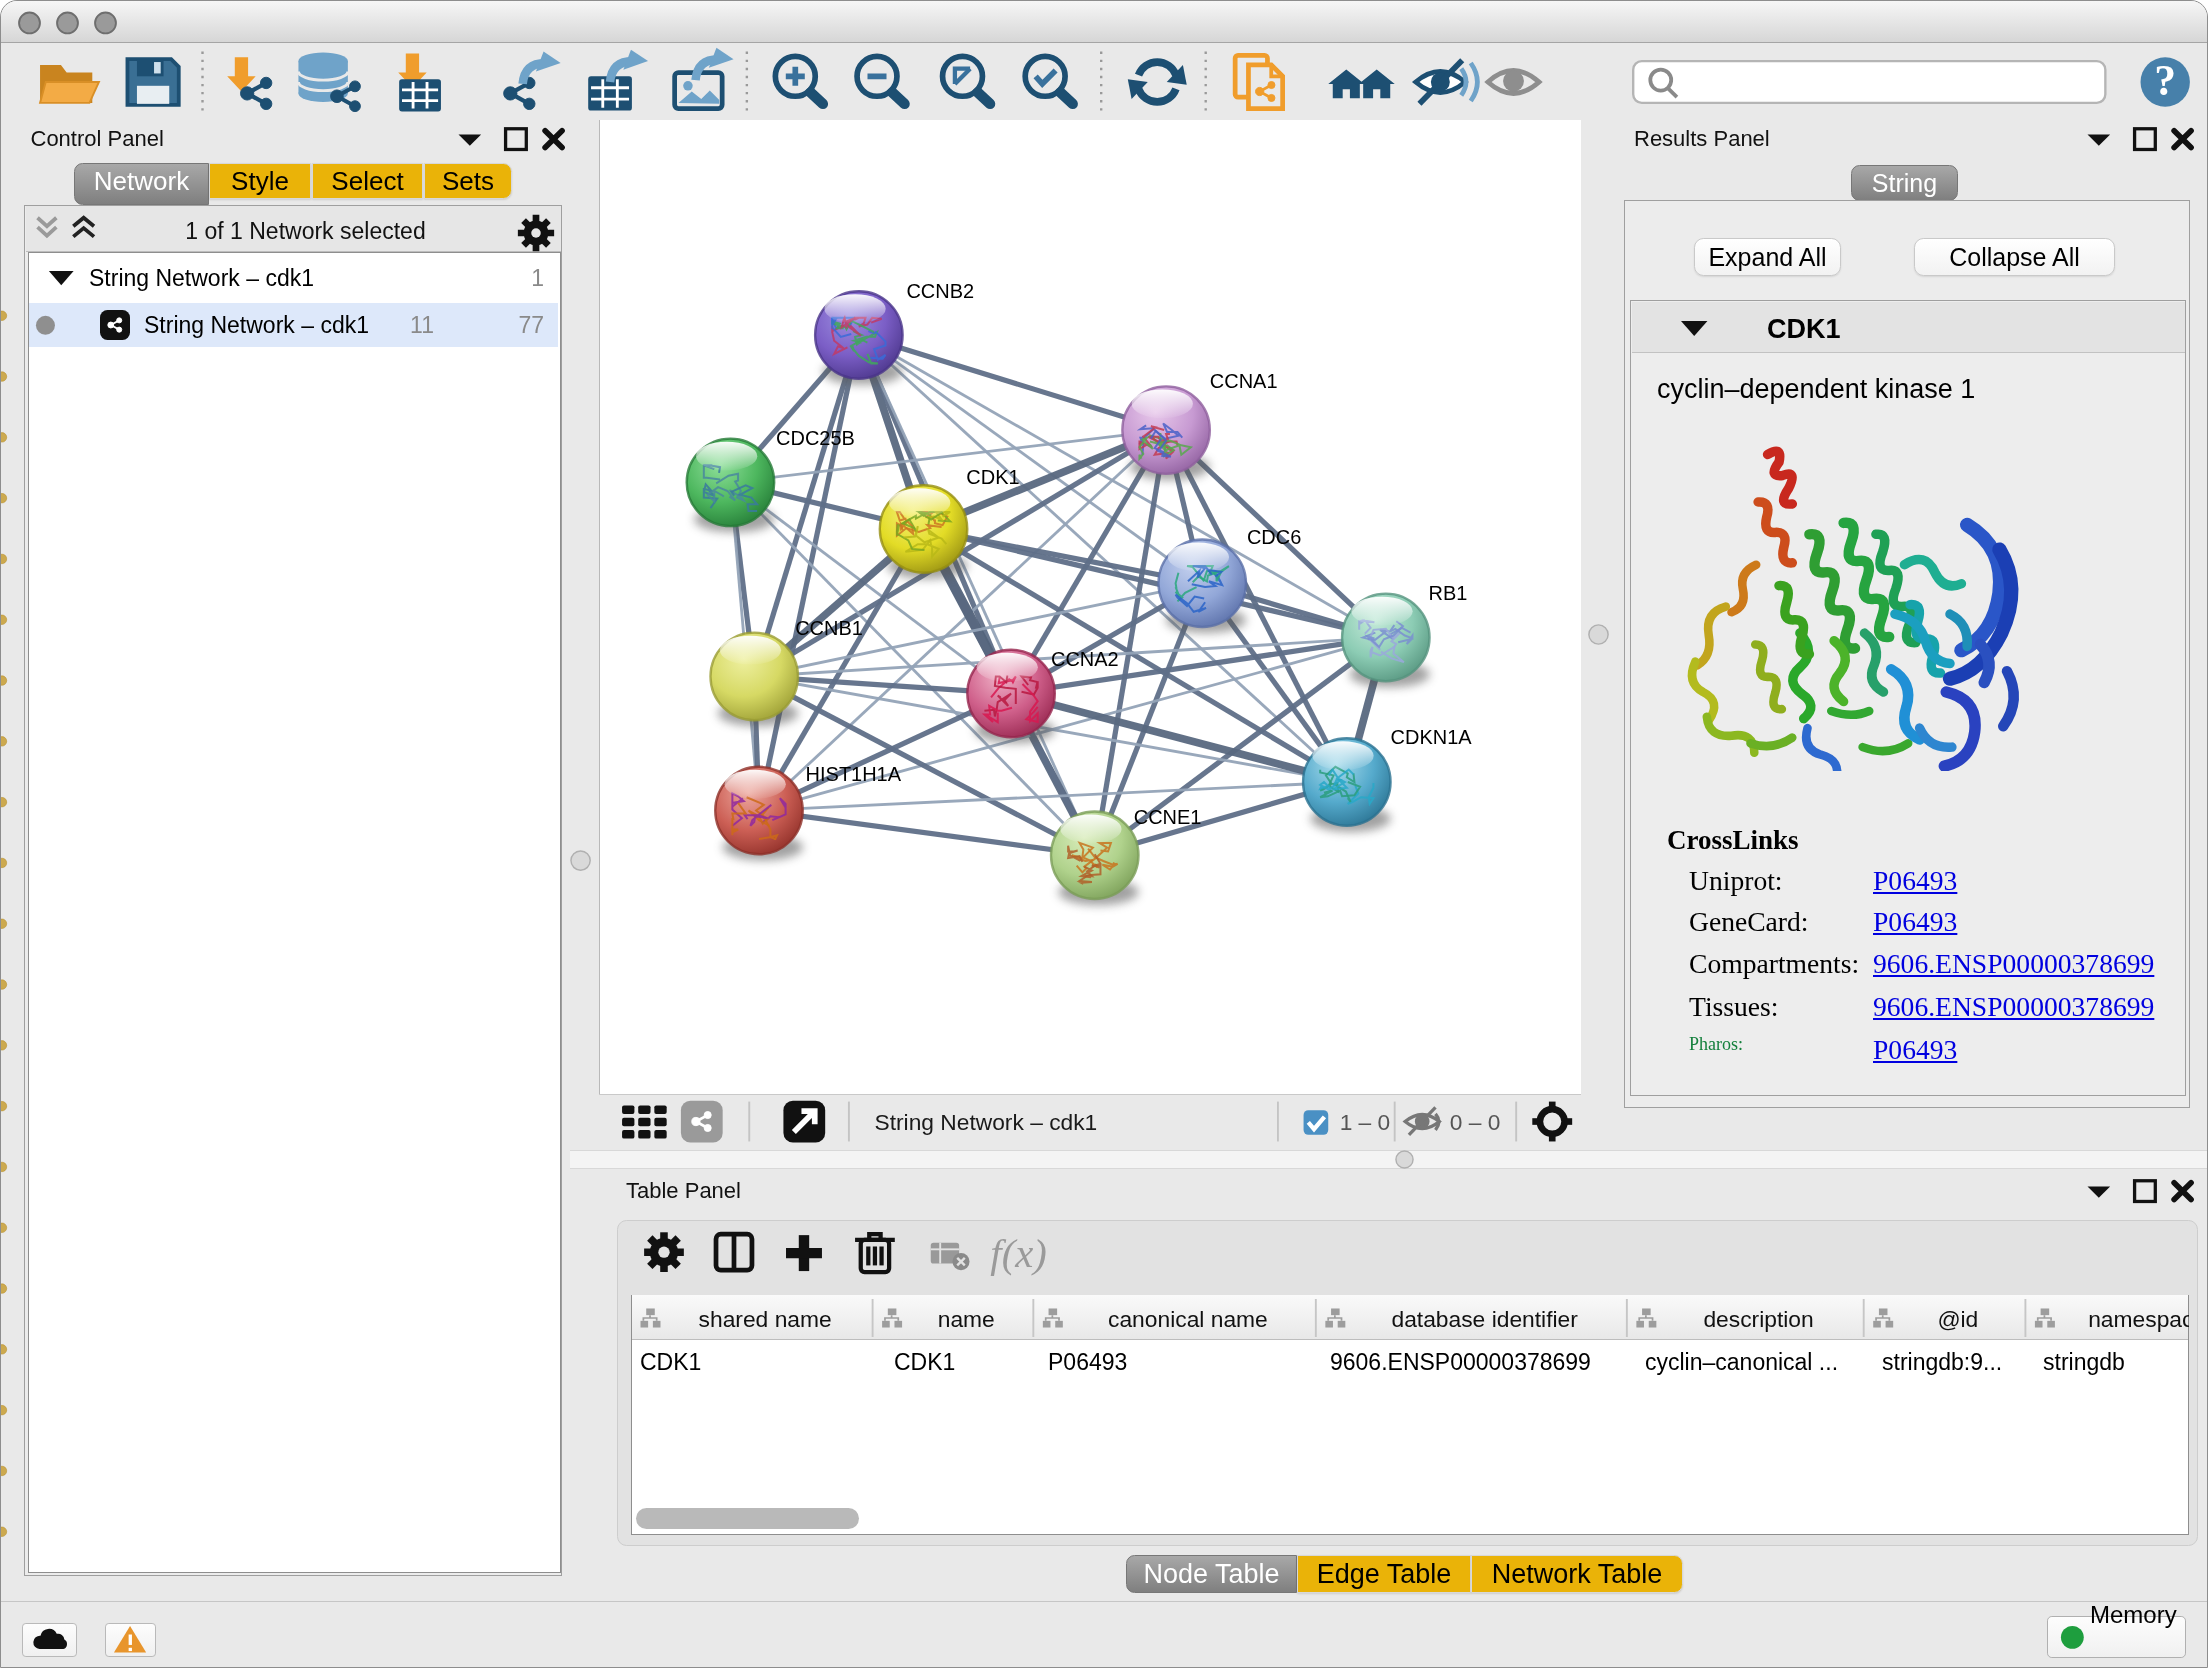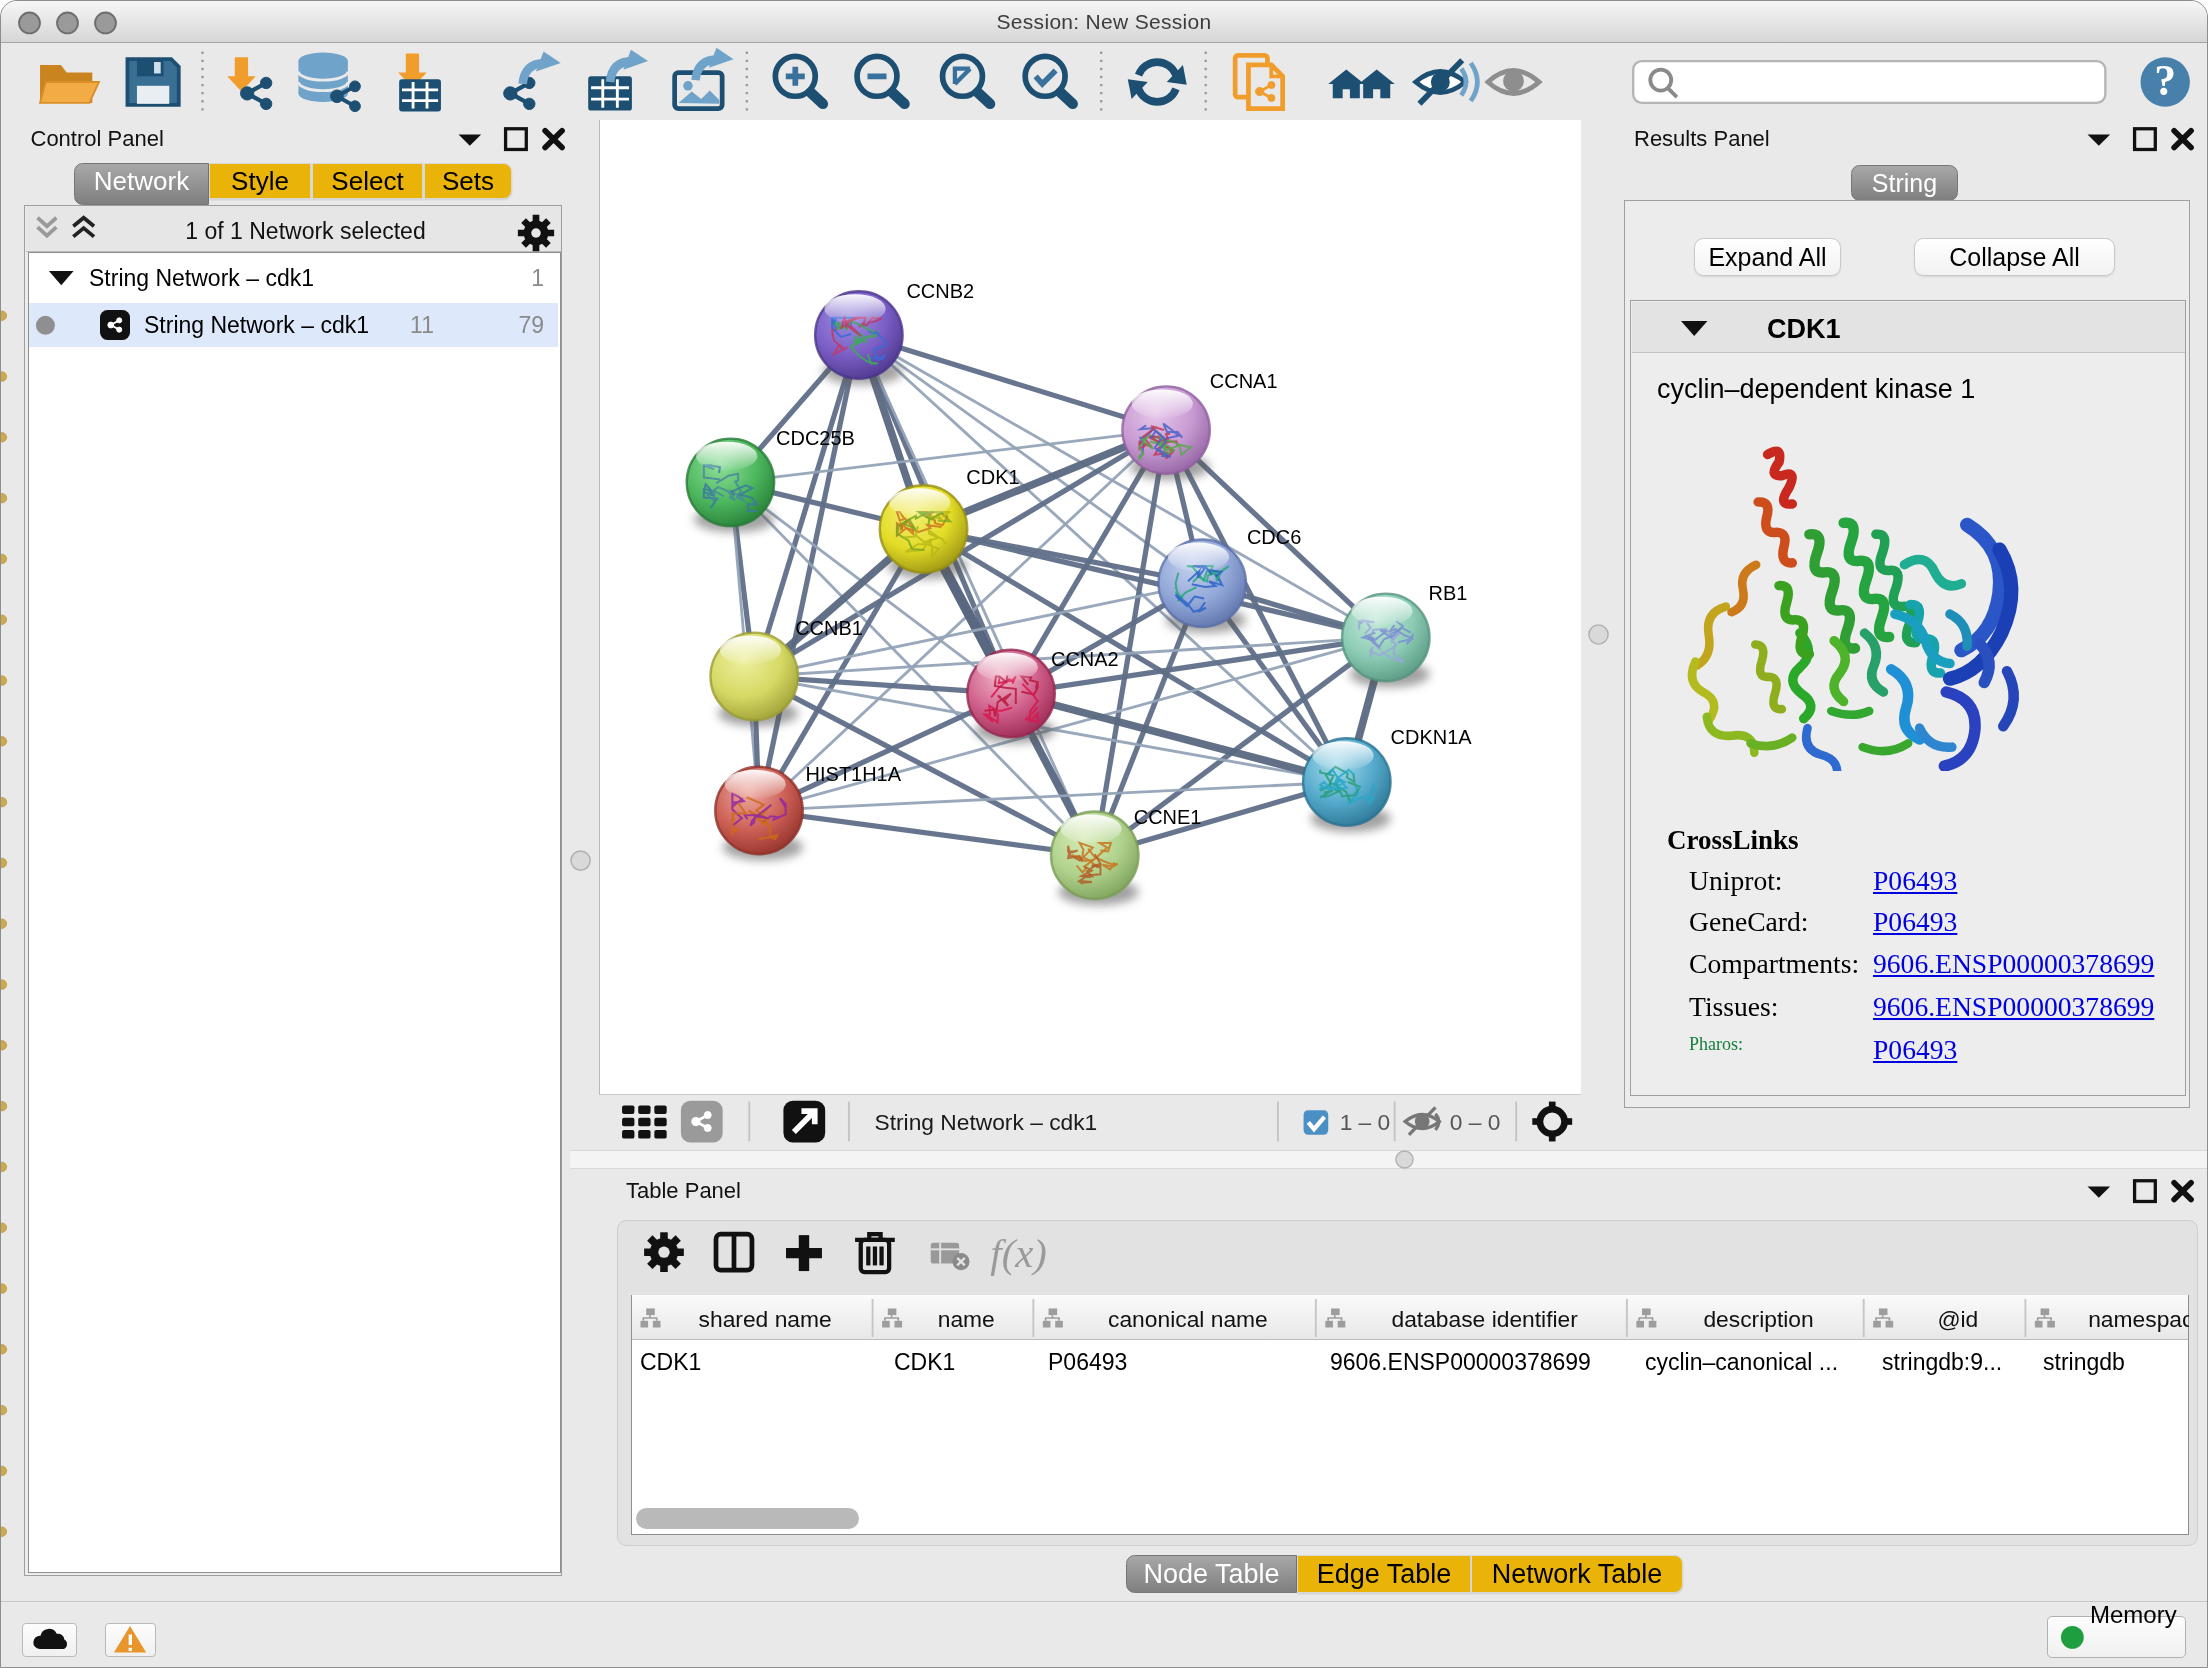--- a/index.html
+++ b/index.html
@@ -16,21 +16,20 @@
 .serif{font-family:"Liberation Serif",serif}
 .cell{position:absolute;font-size:23px;color:#000;white-space:nowrap}
 </style></head><body>
 <div class="win">
     <div class="abs titlebar"></div>
     <svg class="abs" style="left:0;top:0" width="190" height="42" viewBox="0 0 200 44">
       <circle cx="30" cy="23" r="11" fill="#9a9a9a" stroke="#6e6e6e" stroke-width="2"></circle>
       <circle cx="70" cy="23" r="11" fill="#9a9a9a" stroke="#6e6e6e" stroke-width="2"></circle>
       <circle cx="110" cy="23" r="11" fill="#9a9a9a" stroke="#6e6e6e" stroke-width="2"></circle>
     </svg>
-    <div class="abs title">Session: New Session</div>
     <svg class="abs" style="left:0;top:43px" width="2208" height="76" viewBox="0 0 2322 80">
       <path d="M 40 22 L 62 22 L 68 30 L 95 30 L 95 62 L 40 62 Z" fill="#c9841f"></path>
       <path d="M 46 40 L 102 40 L 92 62 L 40 62 Z" fill="#f3ab45" stroke="#d98f26" stroke-width="2"></path>
       <path d="M 132 16 L 178 16 L 186 24 L 186 64 L 132 64 Z" fill="#3a6f94" stroke="#1d4f72" stroke-width="4"></path>
       <rect x="142" y="16" width="28" height="18" fill="#1d4f72"></rect>
       <rect x="160" y="19" width="7" height="12" fill="#cfe0ec"></rect>
       <rect x="142" y="44" width="34" height="19" fill="#e8eef2"></rect>
       <line x1="211" y1="8" x2="211" y2="72" stroke="#9a9a9a" stroke-width="2.5" stroke-dasharray="2.5 6"></line>
       <path d="M 245.0 14.0 L 259.0 14.0 L 259.0 34.0 L 267.0 34.0 L 252 50.0 L 237.0 34.0 L 245.0 34.0 Z" fill="#f09d2c"></path>
       <g fill="#1d4f72" stroke="#1d4f72">
@@ -218,21 +217,21 @@
       <g fill="#fff" stroke="#fff">
         <line x1="11.5" y1="16" x2="20.5" y2="11.05" stroke-width="2.025"></line>
         <line x1="11.5" y1="16" x2="20.5" y2="20.95" stroke-width="2.025"></line>
         <circle cx="11.5" cy="16" r="3.15"></circle>
         <circle cx="20.5" cy="11.05" r="2.7"></circle>
         <circle cx="20.5" cy="20.95" r="2.7"></circle>
       </g>
     </svg>
     <div class="abs" style="left:143px;top:311px;font-size:23px;color:#000">String Network – cdk1</div>
     <div class="abs" style="left:380px;top:311px;width:53px;text-align:right;font-size:23px;color:#8a8a8a">11</div>
-    <div class="abs" style="left:490px;top:311px;width:53px;text-align:right;font-size:23px;color:#8a8a8a">79</div>
+    <div class="abs" style="left:490px;top:311px;width:53px;text-align:right;font-size:23px;color:#8a8a8a">77</div>
     <svg class="abs" style="left:569px;top:849px" width="25" height="25" viewBox="0 0 26 26">
       <circle cx="11" cy="11" r="10" fill="#d9d9d9" stroke="#b0b0b0" stroke-width="1.5"></circle>
     </svg>
     <div class="abs" style="left:598px;top:119px;width:982px;height:974px;background:#fff;border-left:1px solid #b9b9b9"></div>
     <svg class="abs" style="left:598px;top:119px" width="982" height="974" viewBox="629 125 1032 1024">
       <defs>
         <filter id="blur6" x="-50%" y="-50%" width="200%" height="200%">
           <feGaussianBlur stdDeviation="5"></feGaussianBlur>
         </filter>
         <radialGradient id="gCCNB2" cx="0.38" cy="0.30" r="0.78">

